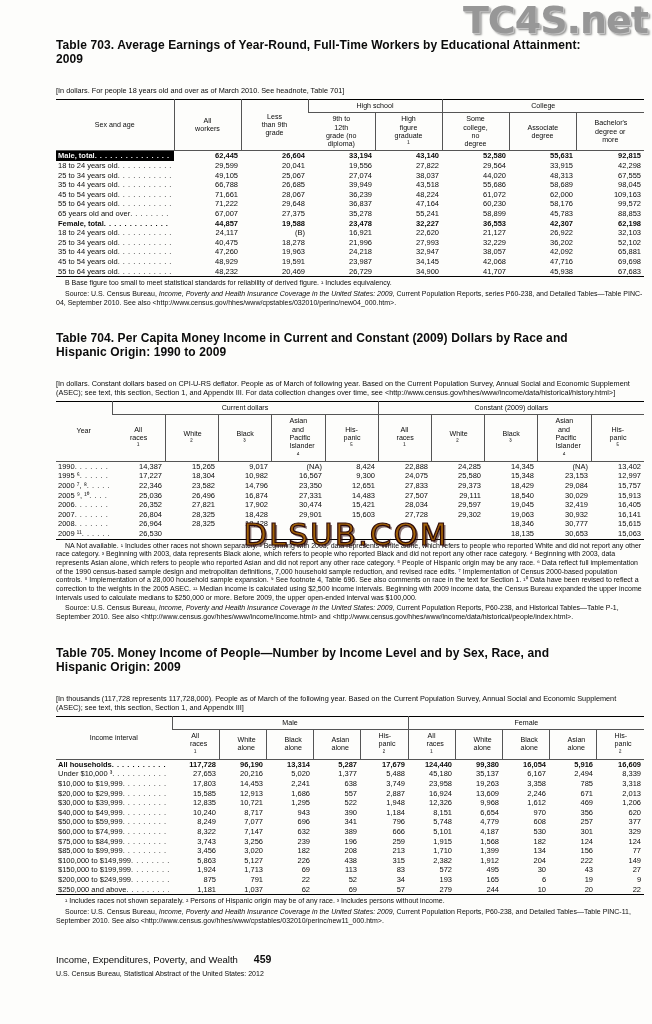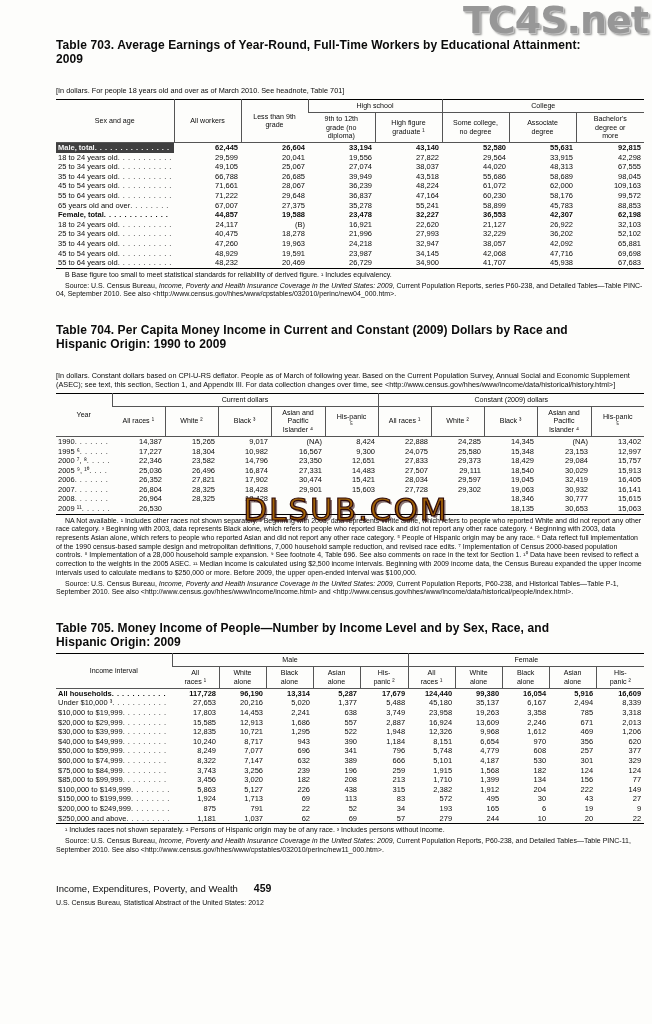--- a/index.html
+++ b/index.html
@@ -15,31 +15,31 @@
   .src i { font-style:italic; }
 
   .section { margin-bottom:15px; }
   .section.gap { margin-top:24px; }
 
   
   .tblwrap { position:relative; }
   table.tbl { width:100%; border-collapse:collapse; table-layout:fixed;
               border-top:1.4px solid #000; border-bottom:1.4px solid #000; }
   thead th { font-weight:400; font-size:7.1px; line-height:8.3px; text-align:center; vertical-align:middle;
-             padding:2px 10px; border-left:.8px solid #555; border-bottom:.8px solid #555; }
+             padding:2px 18px; border-left:.8px solid #555; border-bottom:.8px solid #555; }
   thead th:first-child { border-left:none; }
   tbody { border-top:1px solid #000; }
   tbody td { font-size:7.5px; line-height:9.6px; height:9.6px; padding:0 3px 0 2px; vertical-align:bottom; }
   td.num { text-align:right; white-space:nowrap; }
   tr.bold td { font-weight:700; }
   td.stub .leader { display:flex; align-items:baseline; }
   .lbl { white-space:nowrap; }
   .dots { flex:1 1 auto; overflow:hidden; white-space:nowrap; }
   .dots::after { content:" . . . . . . . . . . . . . . . . . . . . . . . . . . . . . . . . . . . ."; letter-spacing:.5px; }
-  td.stub.dark { background:#404040; color:#f5f5f5; }
+  td.stub.dark { background:#000000; color:#f5f5f5; }
 
   
   .footer-line { text-align:left; font-size:9.5px; margin-top:28px; padding-right:2px; }
   .footer-line .pg { font-weight:700; font-size:10.5px; margin-left:16px; }
   .imprint { font-size:7px; margin-top:5px; }
 
   
   .wm-top { position:absolute; top:-2px; right:4px; font-family:"DejaVu Sans", sans-serif;
             font-size:38px; font-weight:700; letter-spacing:-1px; color:#979797;
             text-shadow:1px 1px 0 #c4c4c4, 2px 2px 2px rgba(0,0,0,.45); }
@@ -478,20 +478,21 @@
           </tbody>
       </table>
       <div class="wm-dlsub">DLSUB.COM</div>
     </div>
     <p class="fnote">NA Not available. ¹ Includes other races not shown separately. ² Beginning with 2003, data represents White alone, which refers to people who reported White and did not report any other race category. ³ Beginning with 2003, data represents Black alone, which refers to people who reported Black and did not report any other race category. ⁴ Beginning with 2003, data represents Asian alone, which refers to people who reported Asian and did not report any other race category. ⁵ People of Hispanic origin may be any race. ⁶ Data reflect full implementation of the 1990 census-based sample design and metropolitan definitions, 7,000 household sample reduction, and revised race edits. ⁷ Implementation of Census 2000-based population controls. ⁸ Implementation of a 28,000 household sample expansion. ⁹ See footnote 4, Table 696. See also comments on race in the text for Section 1. ¹⁰ Data have been revised to reflect a correction to the weights in the 2005 ASEC. ¹¹ Median income is calculated using $2,500 income intervals. Beginning with 2009 income data, the Census Bureau expanded the upper income intervals used to calculate medians to $250,000 or more. Before 2009, the upper open-ended interval was $100,000.</p>
     <p class="src"><span>Source: U.S. Census Bureau, </span><i>Income, Poverty and Health Insurance Coverage in the United States: 2009,</i><span> Current Population Reports, P60-238, and Historical Tables—Table P-1, September 2010. See also &lt;http://www.census.gov/hhes/www/income/income.html&gt; and &lt;http://www.census.gov/hhes/www/income/data/historical/people/index.html&gt;.</span></p>
   </div>
 
   <div class="section gap">
     <div class="tbl-title">Table 705. Money Income of People—Number by Income Level and by Sex, Race, and Hispanic Origin: 2009</div>
+    <div class="bracket">[In thousands (117,728 represents 117,728,000). People as of March of the following year. Based on the Current Population Survey, Annual Social and Economic Supplement (ASEC); see text, this section, Section 1, and Appendix III]</div>
     <div class="tblwrap">
       <table class="tbl">
         <colgroup>
           <col style="width:116px">
           <col style="width:47px">
             <col style="width:47px">
             <col style="width:47px">
             <col style="width:47px">
             <col style="width:48px">
           <col style="width:47px">

